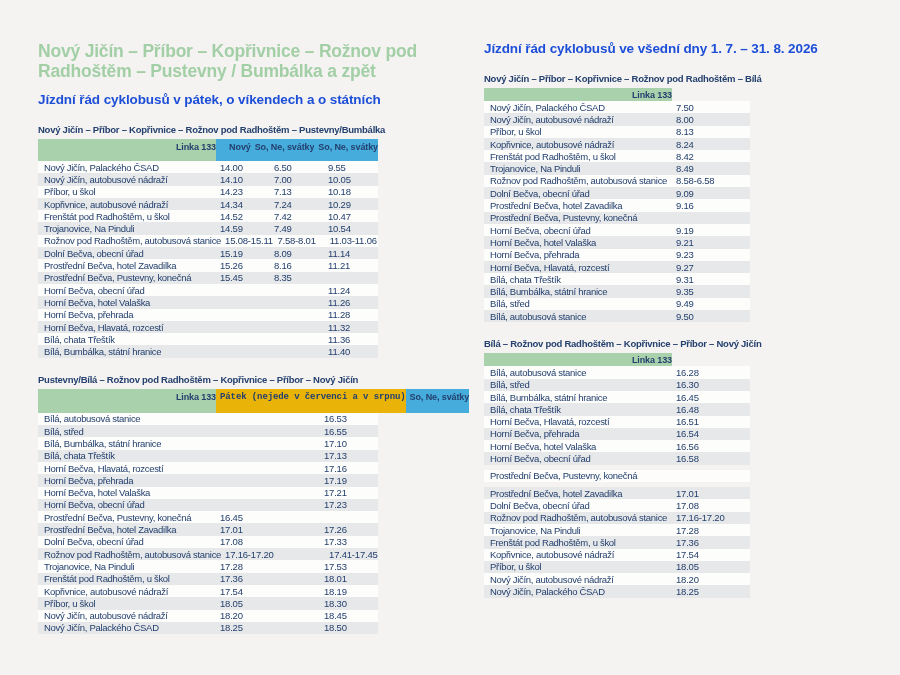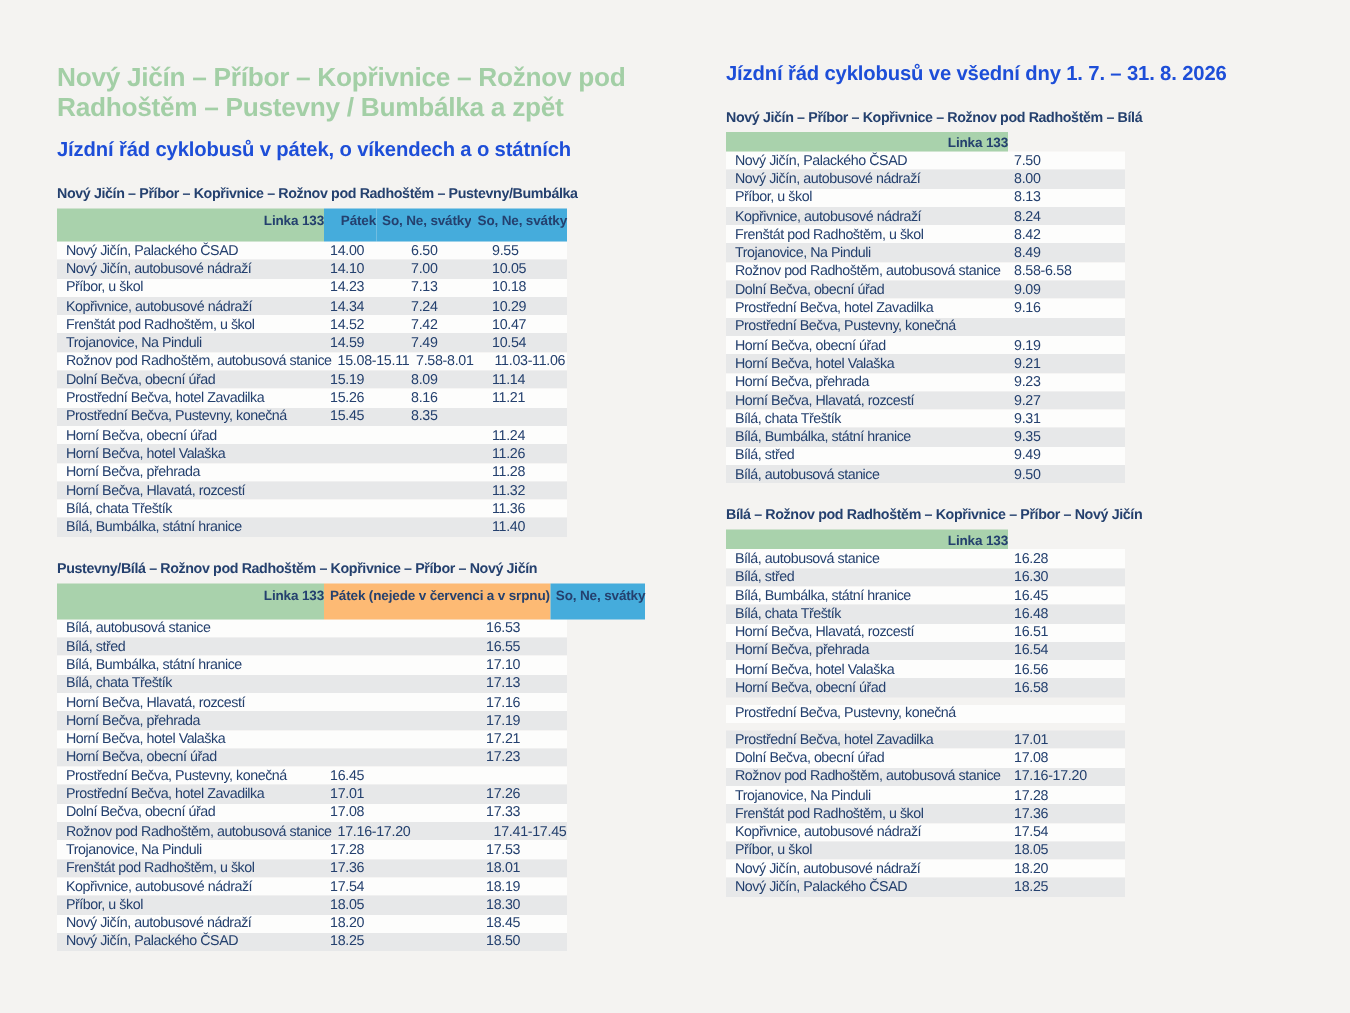--- a/index.html
+++ b/index.html
@@ -74,21 +74,21 @@
     <span>Radhoštěm – Pustevny / Bumbálka a zpět</span>
   </div>
   <div class="subtitle">
     <span>Jízdní řád cyklobusů v pátek, o víkendech a o státních</span>
   </div>
 
   <div class="tt-caption">Nový Jičín – Příbor – Kopřivnice – Rožnov pod Radhoštěm – Pustevny/Bumbálka</div>
   <div class="tt lt1">
       <div class="tt-head">
         <div class="cell-stop head-green" style="background: rgb(169, 210, 172);">Linka 133</div>
-        <div class="cell-time head-blue c0" style="background: rgb(69, 172, 220);">Pátek</div>
+        <div class="cell-time head-blue c0" style="background: rgb(69, 172, 220);">Nový</div>
         <div class="cell-time head-blue c1" style="background: rgb(69, 172, 220);">So, Ne, svátky</div>
         <div class="cell-time head-blue c2" style="background: rgb(69, 172, 220);">So, Ne, svátky</div>
       </div>
       <div class="tt-row r-white">
         <div class="cell-stop">Nový Jičín, Palackého ČSAD</div>
         <div class="cell-time c0">14.00</div>
         <div class="cell-time c1">6.50</div>
         <div class="cell-time c2">9.55</div>
       </div>
       <div class="tt-row r-gray" style="background: rgb(231, 232, 233);">
@@ -180,21 +180,21 @@
         <div class="cell-time c0"></div>
         <div class="cell-time c1"></div>
         <div class="cell-time c2">11.40</div>
       </div>
     </div>
 
   <div class="tt-caption">Pustevny/Bílá – Rožnov pod Radhoštěm – Kopřivnice – Příbor – Nový Jičín</div>
   <div class="tt lt2">
       <div class="tt-head">
         <div class="cell-stop head-green" style="background: rgb(169, 210, 172);">Linka 133</div>
-        <div class="cell-time head-blue c0" style="background: #fdba74;">Pátek (nejede v červenci a v srpnu)</div>
+        <div class="cell-time head-blue c0" style="background: #eab308; font-family: Liberation Mono, monospace;">Pátek (nejede v červenci a v srpnu)</div>
         <div class="cell-time head-blue c1" style="background: rgb(69, 172, 220);">So, Ne, svátky</div>
       </div>
       <div class="tt-row r-white">
         <div class="cell-stop">Bílá, autobusová stanice</div>
         <div class="cell-time c0"></div>
         <div class="cell-time c1">16.53</div>
       </div>
       <div class="tt-row r-gray" style="background: rgb(231, 232, 233);">
         <div class="cell-stop">Bílá, střed</div>
         <div class="cell-time c0"></div>

